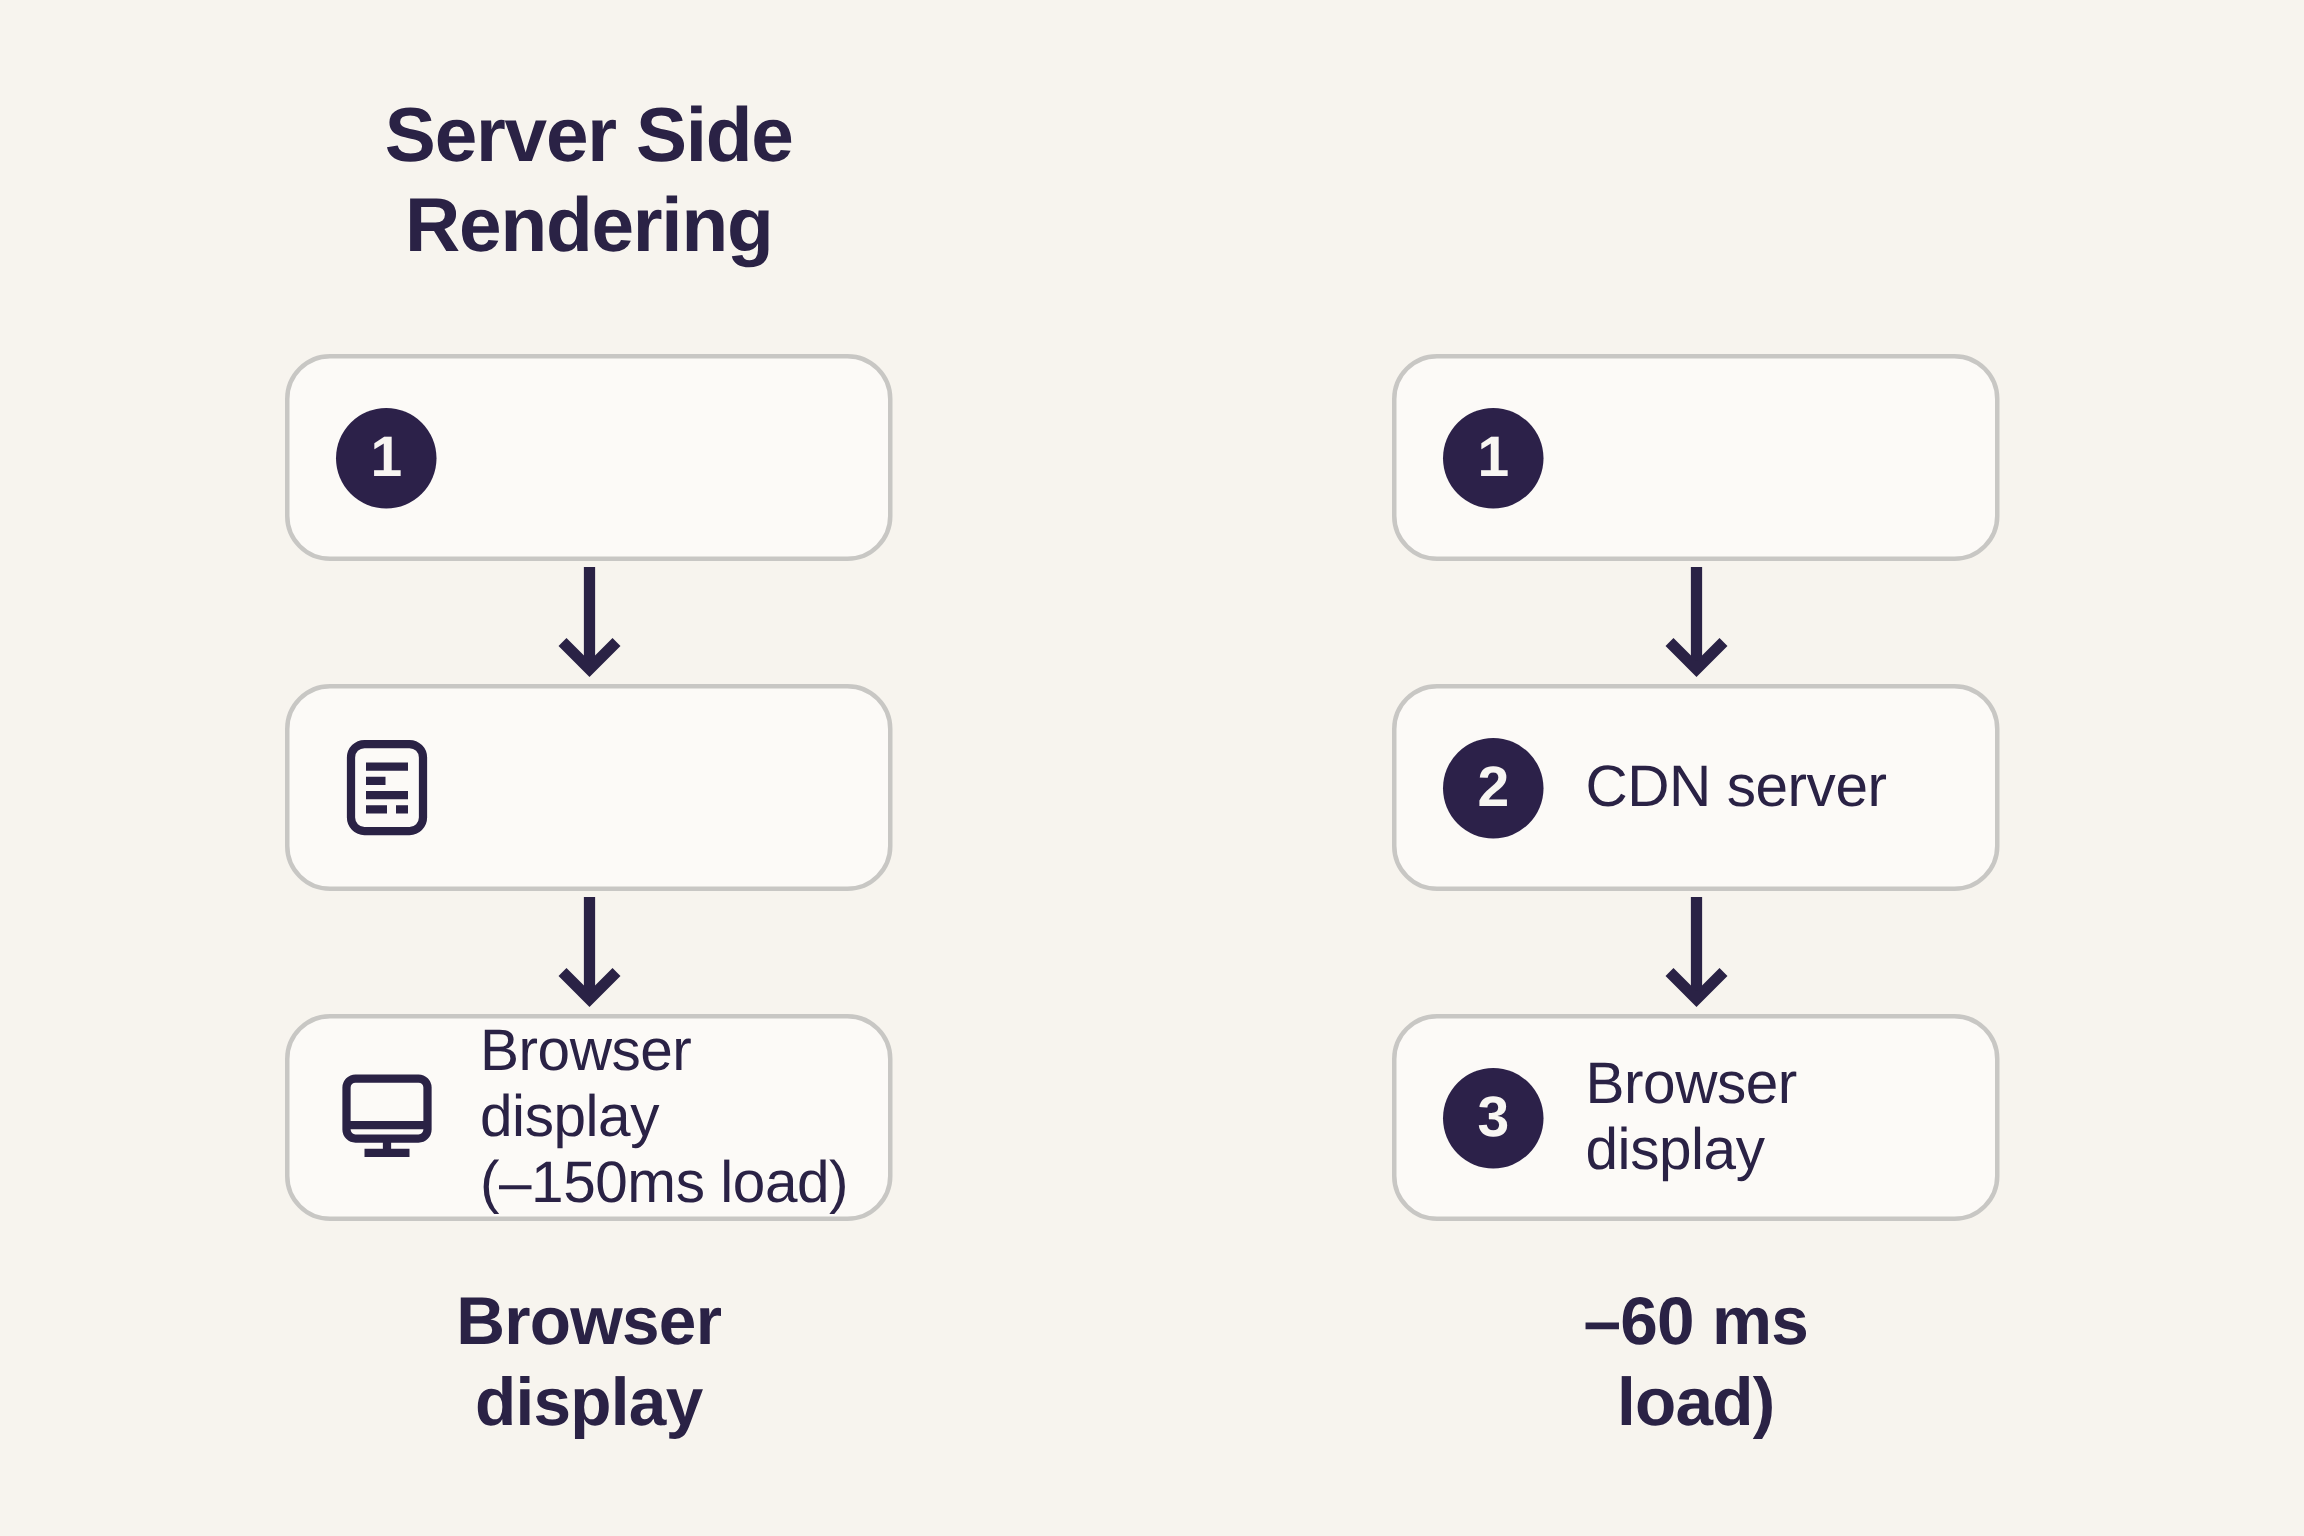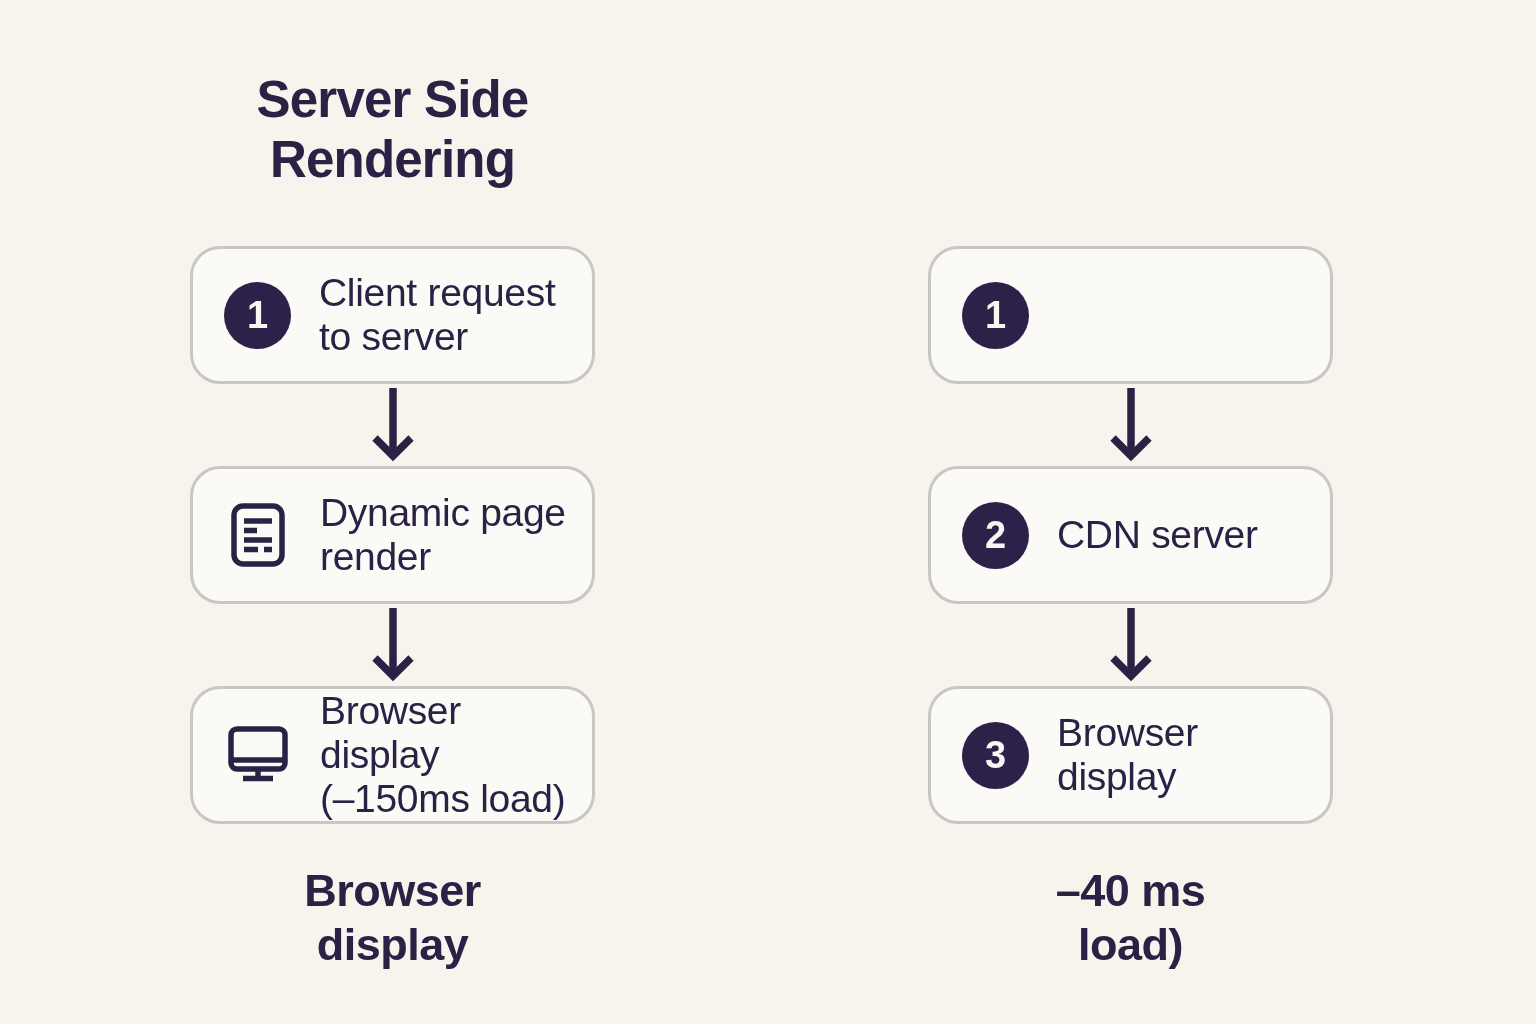--- a/index.html
+++ b/index.html
@@ -15,21 +15,21 @@
     font-family:"Liberation Sans","DejaVu Sans",sans-serif;
     background:var(--background);
   }
   .canvas{
     position:relative;
     width:1536px;height:1024px;
     background:var(--background);
     overflow:hidden;
   }
   .column{
-    position:absolute;top:14px;height:860px;width:405px;
+    position:absolute;top:4px;height:860px;width:405px;
   }
   .col-left{left:190px;}
   .col-right{left:928px;}
   .title{
     position:absolute;top:56px;left:50%;transform:translateX(-50%);
     width:480px;
     text-align:center;
     font-size:51px;font-weight:700;line-height:1.17;
     letter-spacing:-0.8px;
     color:var(--ink);
@@ -82,40 +82,36 @@
 <div class="canvas">
 
   <section class="column col-left">
     <h1 class="title">Server Side
 Rendering</h1>
 
     <div class="step-box s1">
       <span class="badge">
           <span>1</span>
         </span>
-      <span class="step-text">Client request
-to server</span>
     </div>
 
     <svg class="arrow a1" width="46" height="78" viewBox="0 0 46 78" fill="none" stroke="currentColor" stroke-width="7.5">
       <line x1="23" y1="0" x2="23" y2="68"></line>
       <polyline points="5,50 23,68 41,50"></polyline>
     </svg>
 
     <div class="step-box s2">
       <svg class="step-icon" width="68" height="68" viewBox="0 0 68 68" fill="none" stroke="currentColor" stroke-width="5.5">
         <rect x="10" y="5" width="48" height="58" rx="9"></rect>
         <line x1="20" y1="20" x2="48" y2="20"></line>
         <line x1="20" y1="29.5" x2="33" y2="29.5"></line>
         <line x1="20" y1="39" x2="48" y2="39"></line>
         <line x1="20" y1="48.5" x2="34" y2="48.5"></line>
         <line x1="40" y1="48.5" x2="48" y2="48.5"></line>
       </svg>
-      <span class="step-text">Dynamic page
-render</span>
     </div>
 
     <svg class="arrow a2" width="46" height="78" viewBox="0 0 46 78" fill="none" stroke="currentColor" stroke-width="7.5">
       <line x1="23" y1="0" x2="23" y2="68"></line>
       <polyline points="5,50 23,68 41,50"></polyline>
     </svg>
 
     <div class="step-box s3">
       <svg class="step-icon" width="68" height="64" viewBox="0 0 68 64" fill="none" stroke="currentColor" stroke-width="5.5">
         <rect x="7" y="6" width="54" height="40" rx="6"></rect>
@@ -157,17 +153,17 @@
     </svg>
 
     <div class="step-box s3">
       <span class="badge">
           <span>3</span>
         </span>
       <span class="step-text">Browser
 display</span>
     </div>
 
-    <div class="flow-footer">–40 ms
+    <div class="flow-footer">–60 ms
 load)</div>
   </section>
 
 </div>
 
 </body></html>

